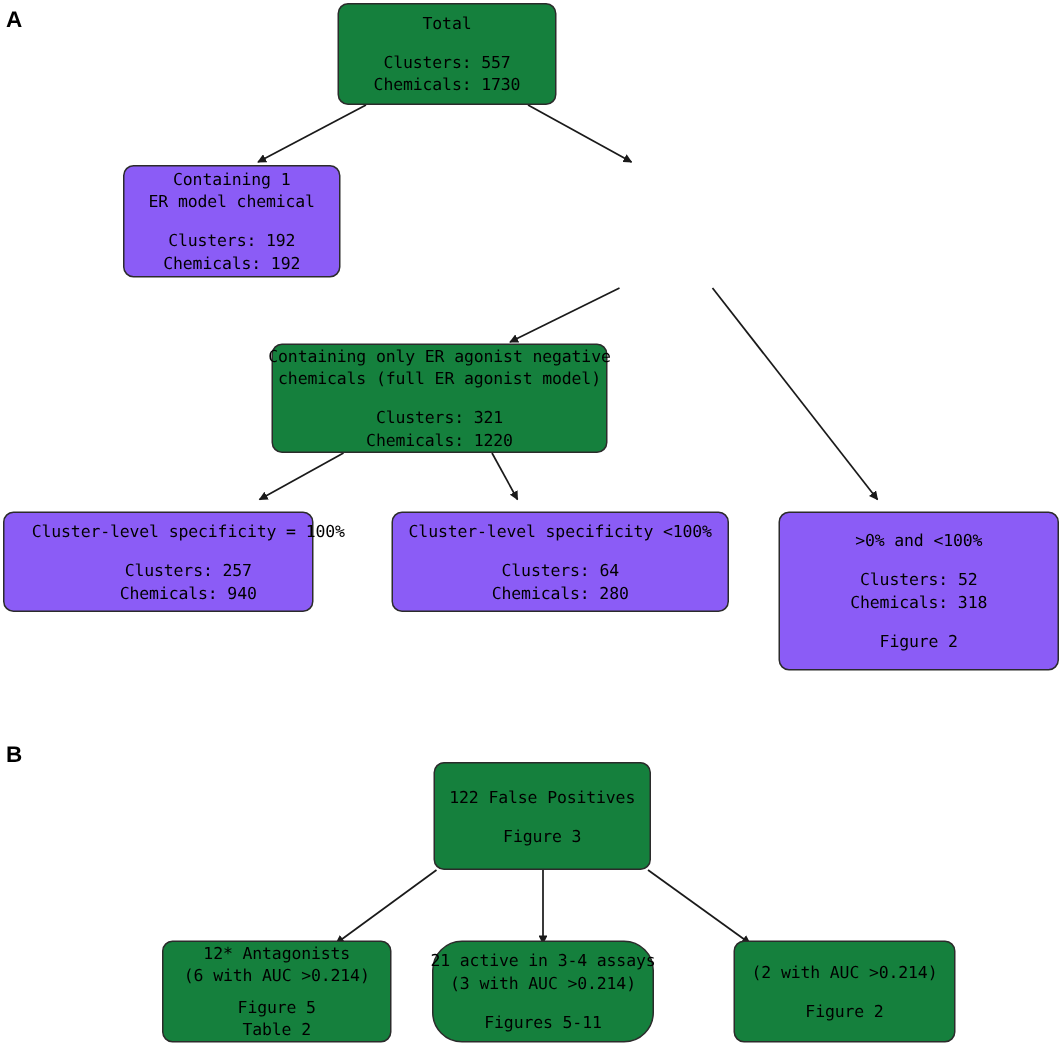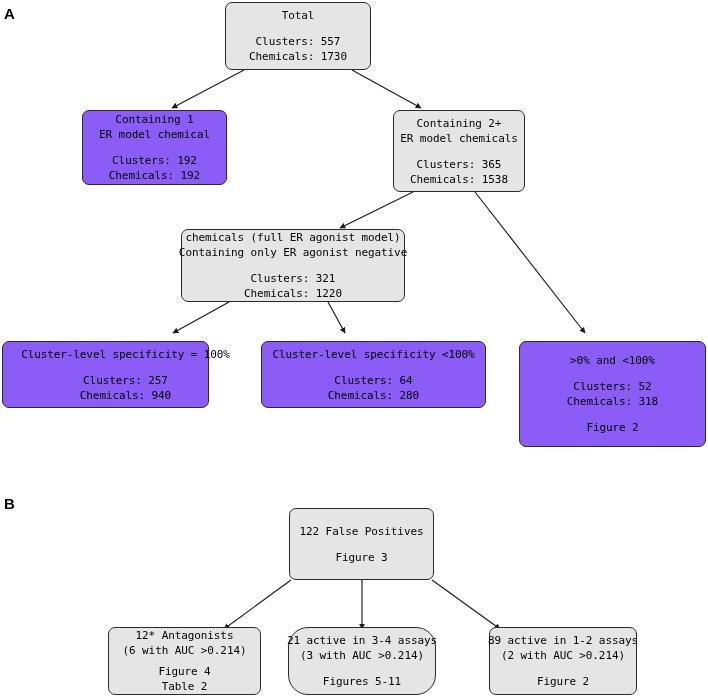--- a/index.html
+++ b/index.html
@@ -28,21 +28,21 @@
     font-weight: bold;
     font-size: 15px;
     color: #000000;
     line-height: 1;
   }
   .node {
     position: absolute;
     box-sizing: border-box;
     border: 1px solid #2b2b2b;
     border-radius: 7px;
-    background: #e5e5e5;
+    background: #15803d;
     display: flex;
     flex-direction: column;
     align-items: center;
     justify-content: center;
     color: #000000;
     font-size: 11px;
     line-height: 15px;
     text-align: center;
     white-space: pre;
     letter-spacing: -0.1px;
@@ -95,31 +95,24 @@
   </div>
 
   <div class="node shaded" style="left:82px; top:110px; width:145px; height:75px;">
     <span class="line">Containing 1</span>
     <span class="line">ER model chemical</span>
     <span class="gap"></span>
     <span class="line">Clusters: 192</span>
     <span class="line">Chemicals: 192</span>
   </div>
 
-  <div class="node" style="left:393px; top:110px; width:132px; height:82px;">
-    <span class="line">Containing 2+</span>
-    <span class="line">ER model chemicals</span>
-    <span class="gap"></span>
-    <span class="line">Clusters: 365</span>
-    <span class="line">Chemicals: 1538</span>
-  </div>
 
   <div class="node" style="left:181px; top:229px; width:224px; height:73px;">
+    <span class="line">Containing only ER agonist negative</span>
     <span class="line">chemicals (full ER agonist model)</span>
-    <span class="line">Containing only ER agonist negative</span>
     <span class="gap"></span>
     <span class="line">Clusters: 321</span>
     <span class="line">Chemicals: 1220</span>
   </div>
 
   <div class="node shaded" style="left:2px; top:341px; width:207px; height:67px;padding-left:40px;">
     <span class="line">Cluster-level specificity = 100%</span>
     <span class="gap"></span>
     <span class="line">Clusters: 257</span>
     <span class="line">Chemicals: 940</span>
@@ -144,31 +137,30 @@
   <div class="node" style="left:289px; top:508px; width:145px; height:72px;">
     <span class="line">122 False Positives</span>
     <span class="gap"></span>
     <span class="line">Figure 3</span>
   </div>
 
   <div class="node" style="left:88px; top:627px; width:153px; height:68px;margin-left:20px;">
     <span class="line">12* Antagonists</span>
     <span class="line">(6 with AUC &gt;0.214)</span>
     <span class="gap"></span>
-    <span class="line">Figure 4</span>
+    <span class="line">Figure 5</span>
     <span class="line">Table 2</span>
   </div>
 
   <div class="node" style="left:288px; top:627px; width:148px; height:68px;border-radius:20px;">
     <span class="line">21 active in 3-4 assays</span>
     <span class="line">(3 with AUC &gt;0.214)</span>
     <span class="gap"></span>
     <span class="line">Figures 5-11</span>
   </div>
 
   <div class="node" style="left:489px; top:627px; width:148px; height:68px;">
-    <span class="line">89 active in 1-2 assays</span>
     <span class="line">(2 with AUC &gt;0.214)</span>
     <span class="gap"></span>
     <span class="line">Figure 2</span>
   </div>
 
 </div>
 
 </body></html>

